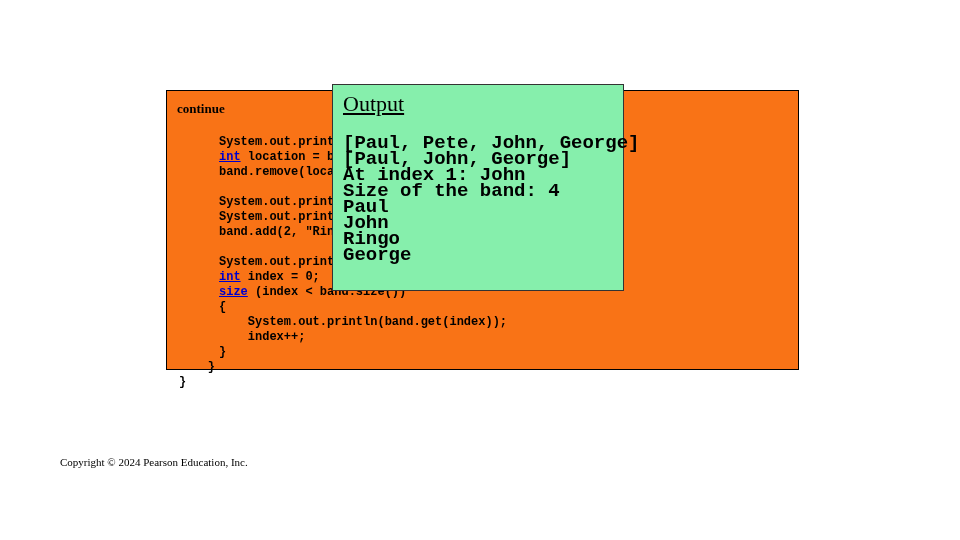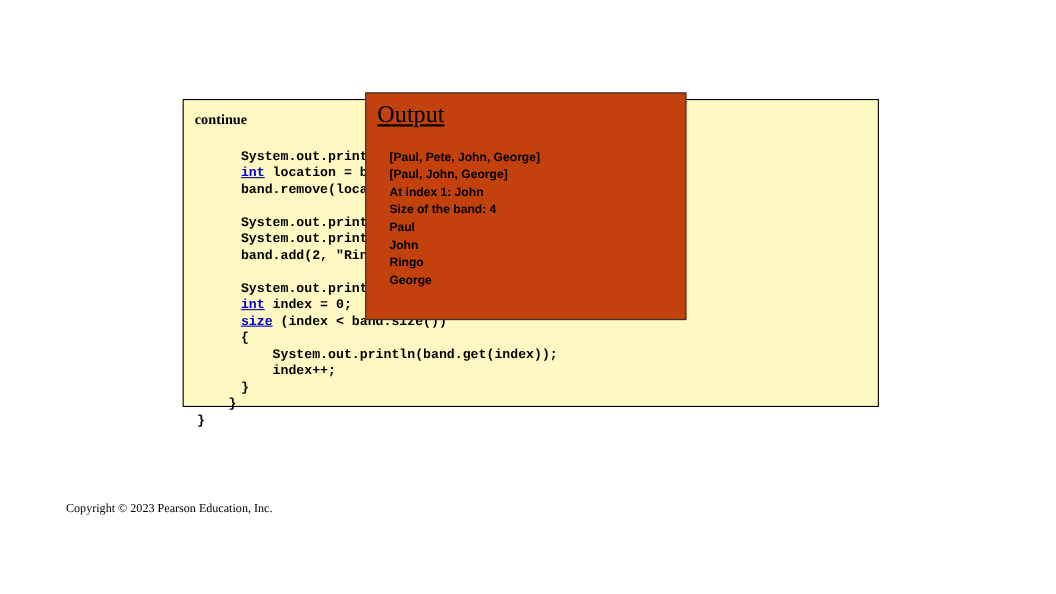--- a/index.html
+++ b/index.html
@@ -12,21 +12,21 @@
     position: relative;
     overflow: hidden;
   }
   .code-box {
     position: absolute;
     left: 166px;
     top: 90px;
     width: 633px;
     height: 280px;
     border: 1px solid #000;
-    background: #fef9c3;
+    background: #f97316;
     box-sizing: border-box;
   }
   .continue-label {
     position: absolute;
     left: 10px;
     top: 10px;
     font-family: "Times New Roman", Times, serif;
     font-size: 13px;
     font-weight: bold;
     color: #000;
@@ -44,40 +44,39 @@
     color: #000;
     white-space: pre;
   }
   .kw { color: #0000cc; text-decoration: underline; }
   .output-box {
     position: absolute;
     left: 332px;
     top: 84px;
     width: 292px;
     height: 207px;
-    background: #c2410c;
+    background: #86efac;
     border: 1px solid #333;
     box-sizing: border-box;
     padding: 6px 10px 0 10px;
   }
   .output-title {
     font-family: "Times New Roman", Times, serif;
     font-size: 22px;
     text-decoration: underline;
     color: #000;
     margin-bottom: 18px;
   }
   .output-body {
-    font-family: Liberation Sans, sans-serif;
-    font-size: 11px;
+    font-family: Liberation Mono, monospace;
+    font-size: 19px;
     font-weight: bold;
     line-height: 16px;
     color: #000;
     white-space: pre;
-    margin-left: 11px;
   }
   .copyright {
     position: absolute;
     left: 60px;
     top: 456px;
     font-family: "Times New Roman", Times, serif;
     font-size: 11px;
     color: #000;
   }
 </style>
@@ -110,13 +109,13 @@
   <div class="output-body" id="output-body">[Paul, Pete, John, George]
 [Paul, John, George]
 At index 1: John
 Size of the band: 4
 Paul
 John
 Ringo
 George</div>
 </div>
 
-<div class="copyright">Copyright © 2023 Pearson Education, Inc.</div>
+<div class="copyright">Copyright © 2024 Pearson Education, Inc.</div>
 
 </body></html>

